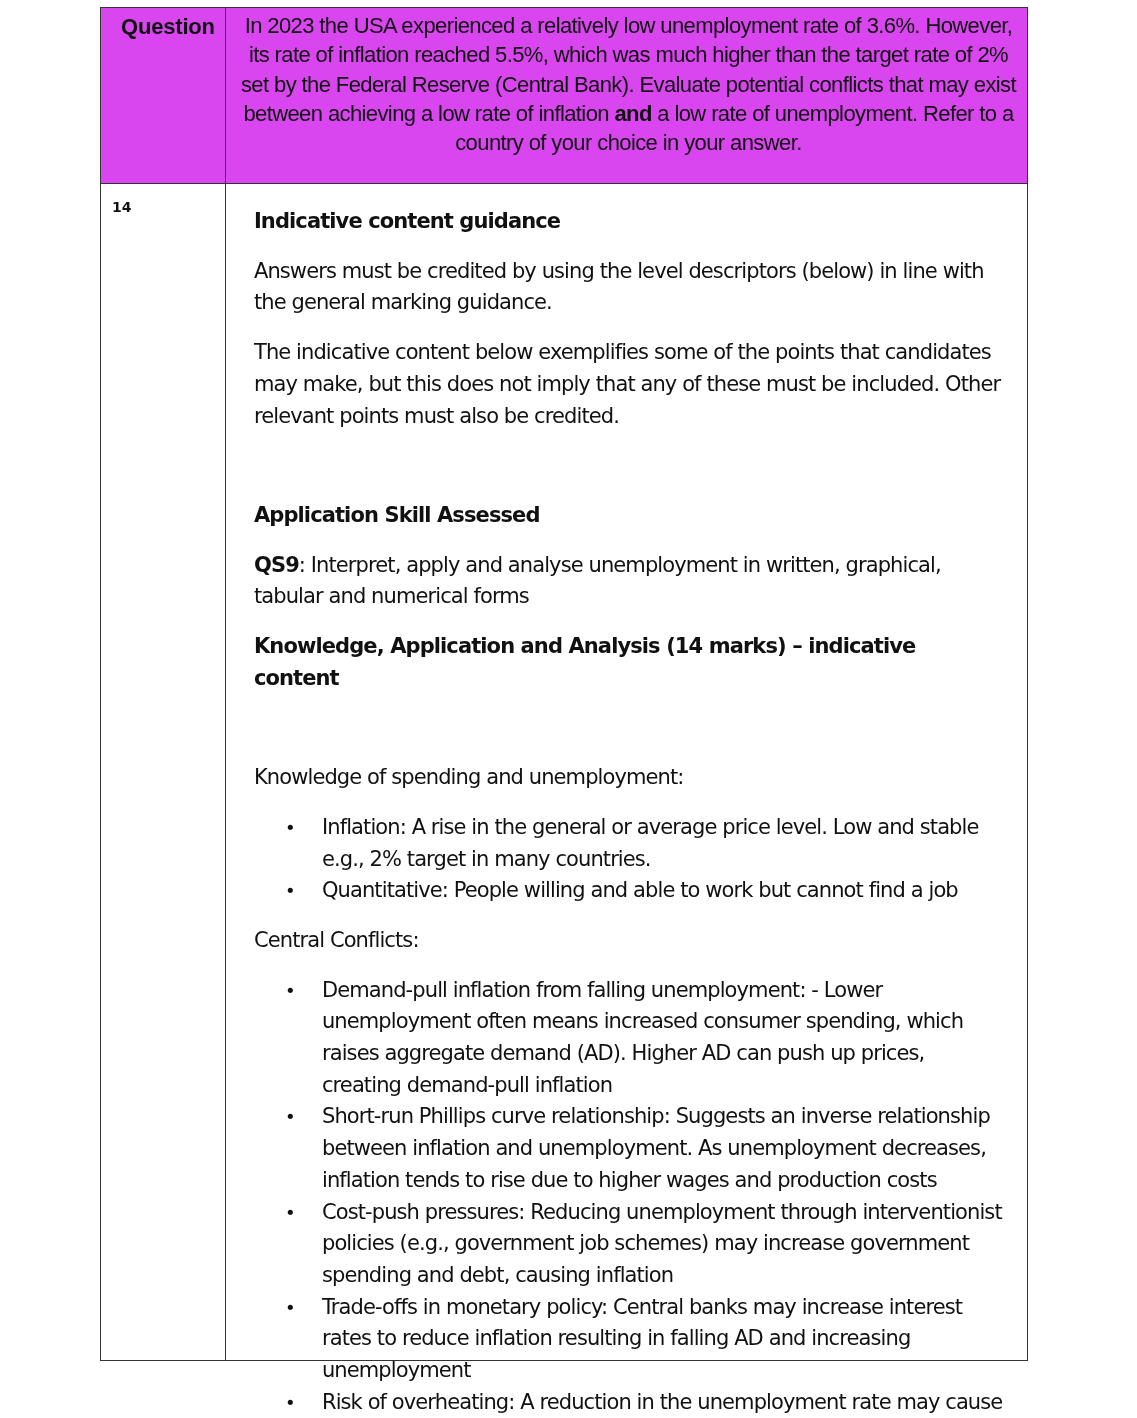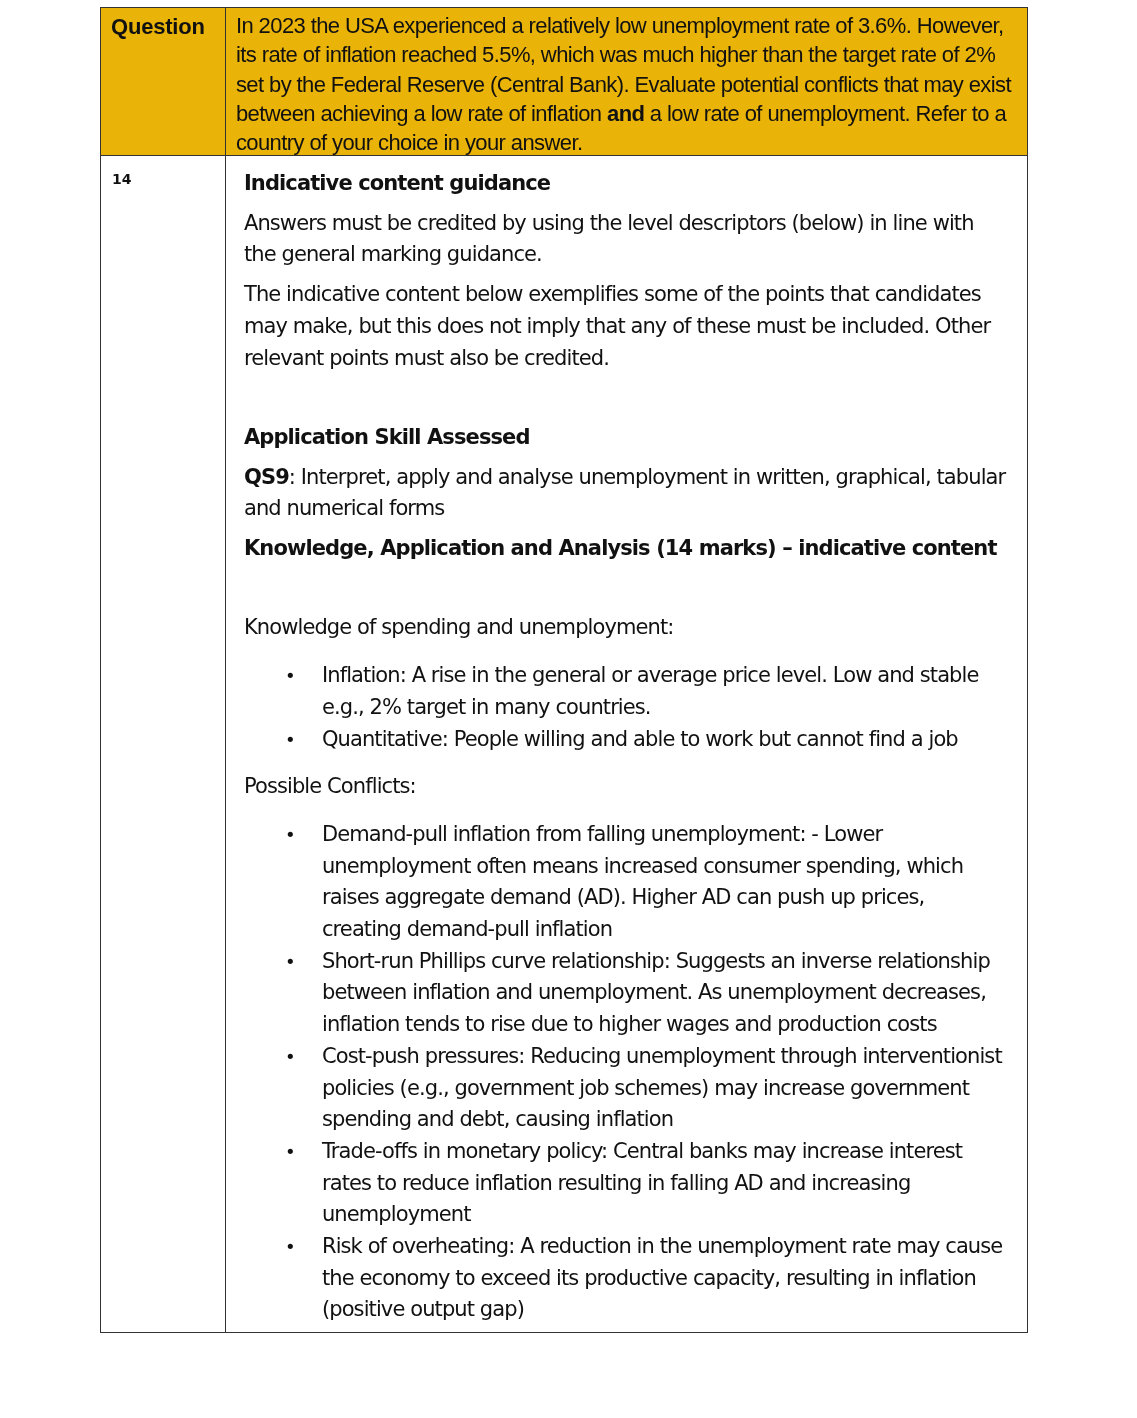--- a/index.html
+++ b/index.html
@@ -4,44 +4,44 @@
   <style>
     html, body { margin: 0; padding: 0; background: #ffffff; }
     body { width: 1137px; height: 1418px; position: relative; overflow: hidden; }
     .sheet {
       position: absolute; left: 100px; top: 7px; width: 928px;
       border-collapse: collapse;
       font-family: "Liberation Sans", sans-serif;
       color: #111111;
     }
     .sheet td { border: 1.3px solid #333333; vertical-align: top; padding: 0; }
-    .hdr-row td { background: #eab308; }
+    .hdr-row td { background: #d946ef; text-align: center; }
     .col1 { width: 124px; }
     .col2 { width: 802px; }
     .hdr-label {
       font-weight: bold; font-size: 22px; letter-spacing: -0.2px;
       padding: 4px 0 0 10px; line-height: 30px;
     }
     .qtext {
       font-size: 22px; line-height: 29.3px; letter-spacing: -0.6px;
       padding: 3px 6px 36px 10px; margin: 0;
       font-family: "Liberation Sans", sans-serif;
-      height: 147px; box-sizing: border-box;
+      height: 175px; box-sizing: border-box;
     }
     .qnum { font-weight: bold; font-size: 14px; padding: 8px 0 0 11px; line-height: 30px; font-family: "DejaVu Sans", sans-serif; }
     .body-cell {
       font-family: "DejaVu Sans", sans-serif; font-size: 21px; letter-spacing: -0.9px;
       line-height: 31.7px; padding: 4px 8px 30px 10px; height: 1176px; box-sizing: border-box;
     }
     .b { font-weight: bold; }
     .blank { height: 31.7px; }
     ul { margin: 16px; padding: 0 0 0 70px; list-style: none; }
     li { position: relative; }
     li::before { content: "\2022"; position: absolute; left: -37px; top: 0; font-size: 18px; }
-    p { margin: 8px; }
+    p { margin: 18px; }
   </style>
 </head>
 <body>
 
 <table class="sheet">
   <tbody>
       <tr class="hdr-row">
     <td class="col1">
       <div class="hdr-label">Question</div>
     </td>
@@ -61,21 +61,21 @@
         <div class="blank"></div>
         <p class="b">Application Skill Assessed</p>
         <p><span class="b">QS9</span><span>: Interpret, apply and analyse unemployment in written, graphical, tabular and numerical forms</span></p>
         <p class="b">Knowledge, Application and Analysis (14 marks) – indicative content</p>
         <div class="blank"></div>
         <p>Knowledge of spending and unemployment:</p>
         <ul>
           <li>Inflation: A rise in the general or average price level. Low and stable e.g., 2% target in many countries.</li>
           <li>Quantitative: People willing and able to work but cannot find a job</li>
         </ul>
-        <p>Possible Conflicts:</p>
+        <p>Central Conflicts:</p>
         <ul>
           <li>Demand-pull inflation from falling unemployment: - Lower unemployment often means increased consumer spending, which raises aggregate demand (AD). Higher AD can push up prices, creating demand-pull inflation</li>
           <li>Short-run Phillips curve relationship: Suggests an inverse relationship between inflation and unemployment. As unemployment decreases, inflation tends to rise due to higher wages and production costs</li>
           <li>Cost-push pressures: Reducing unemployment through interventionist policies (e.g., government job schemes) may increase government spending and debt, causing inflation</li>
           <li>Trade-offs in monetary policy: Central banks may increase interest rates to reduce inflation resulting in falling AD and increasing unemployment</li>
           <li>Risk of overheating: A reduction in the unemployment rate may cause the economy to exceed its productive capacity, resulting in inflation (positive output gap)</li>
         </ul>
       </div>
     </td>
   </tr>

